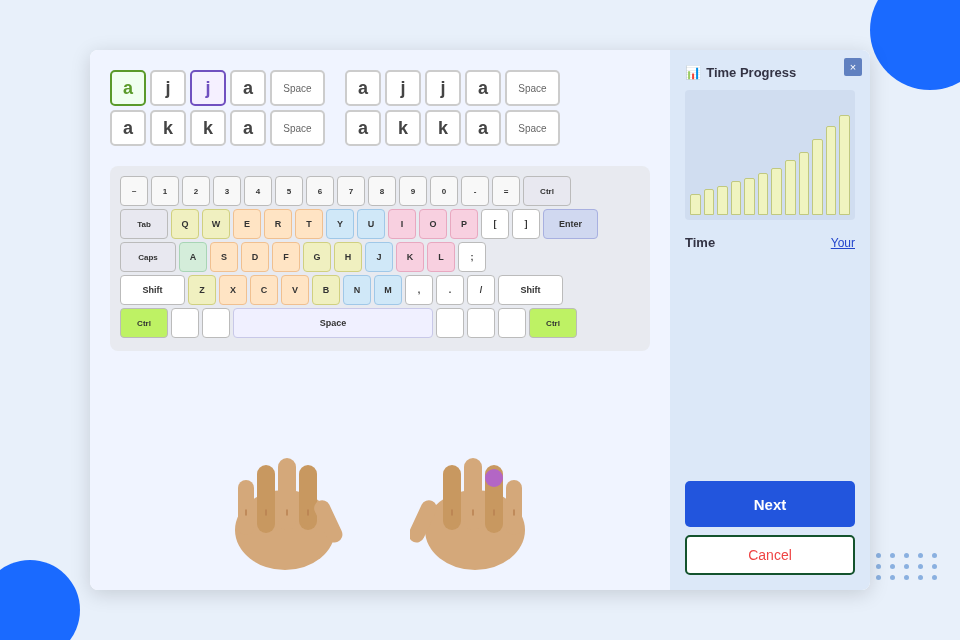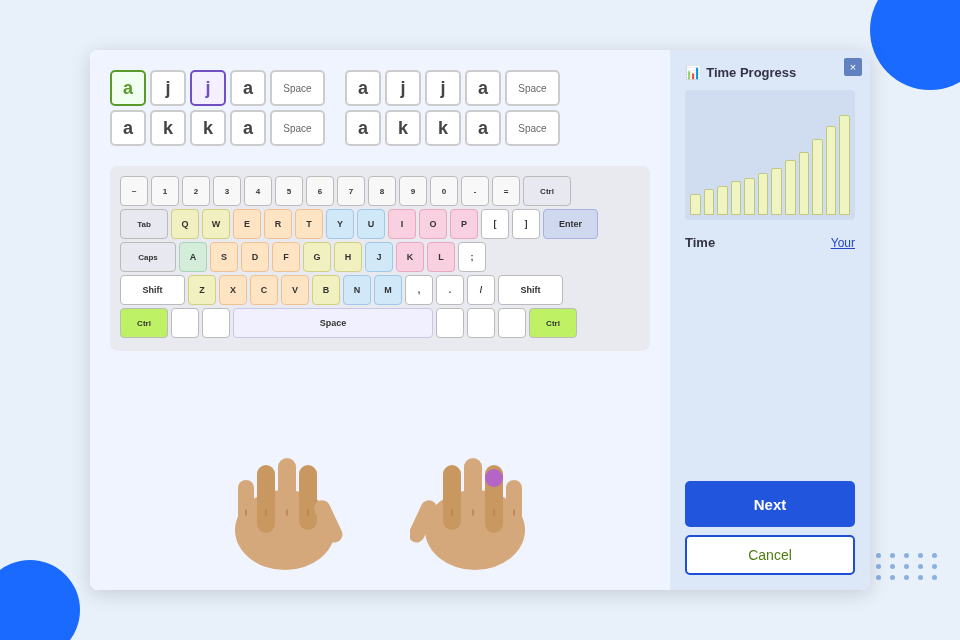--- a/index.html
+++ b/index.html
@@ -271,22 +271,22 @@
       border-radius: 5px;
       height: 46px;
       font-size: 15px;
       font-weight: bold;
       cursor: pointer;
       margin-bottom: 8px;
       width: 100%;
     }
     .cancel-btn {
       background: white;
-      color: #4d7c0f;
-      border: 2px solid #1d4ed8;
+      color: #ef4444;
+      border: 2px solid #14532d;
       border-radius: 5px;
       height: 40px;
       font-size: 14px;
       cursor: pointer;
       width: 100%;
     }
 
     .spacer { flex: 1; }
   </style>
 </head>

